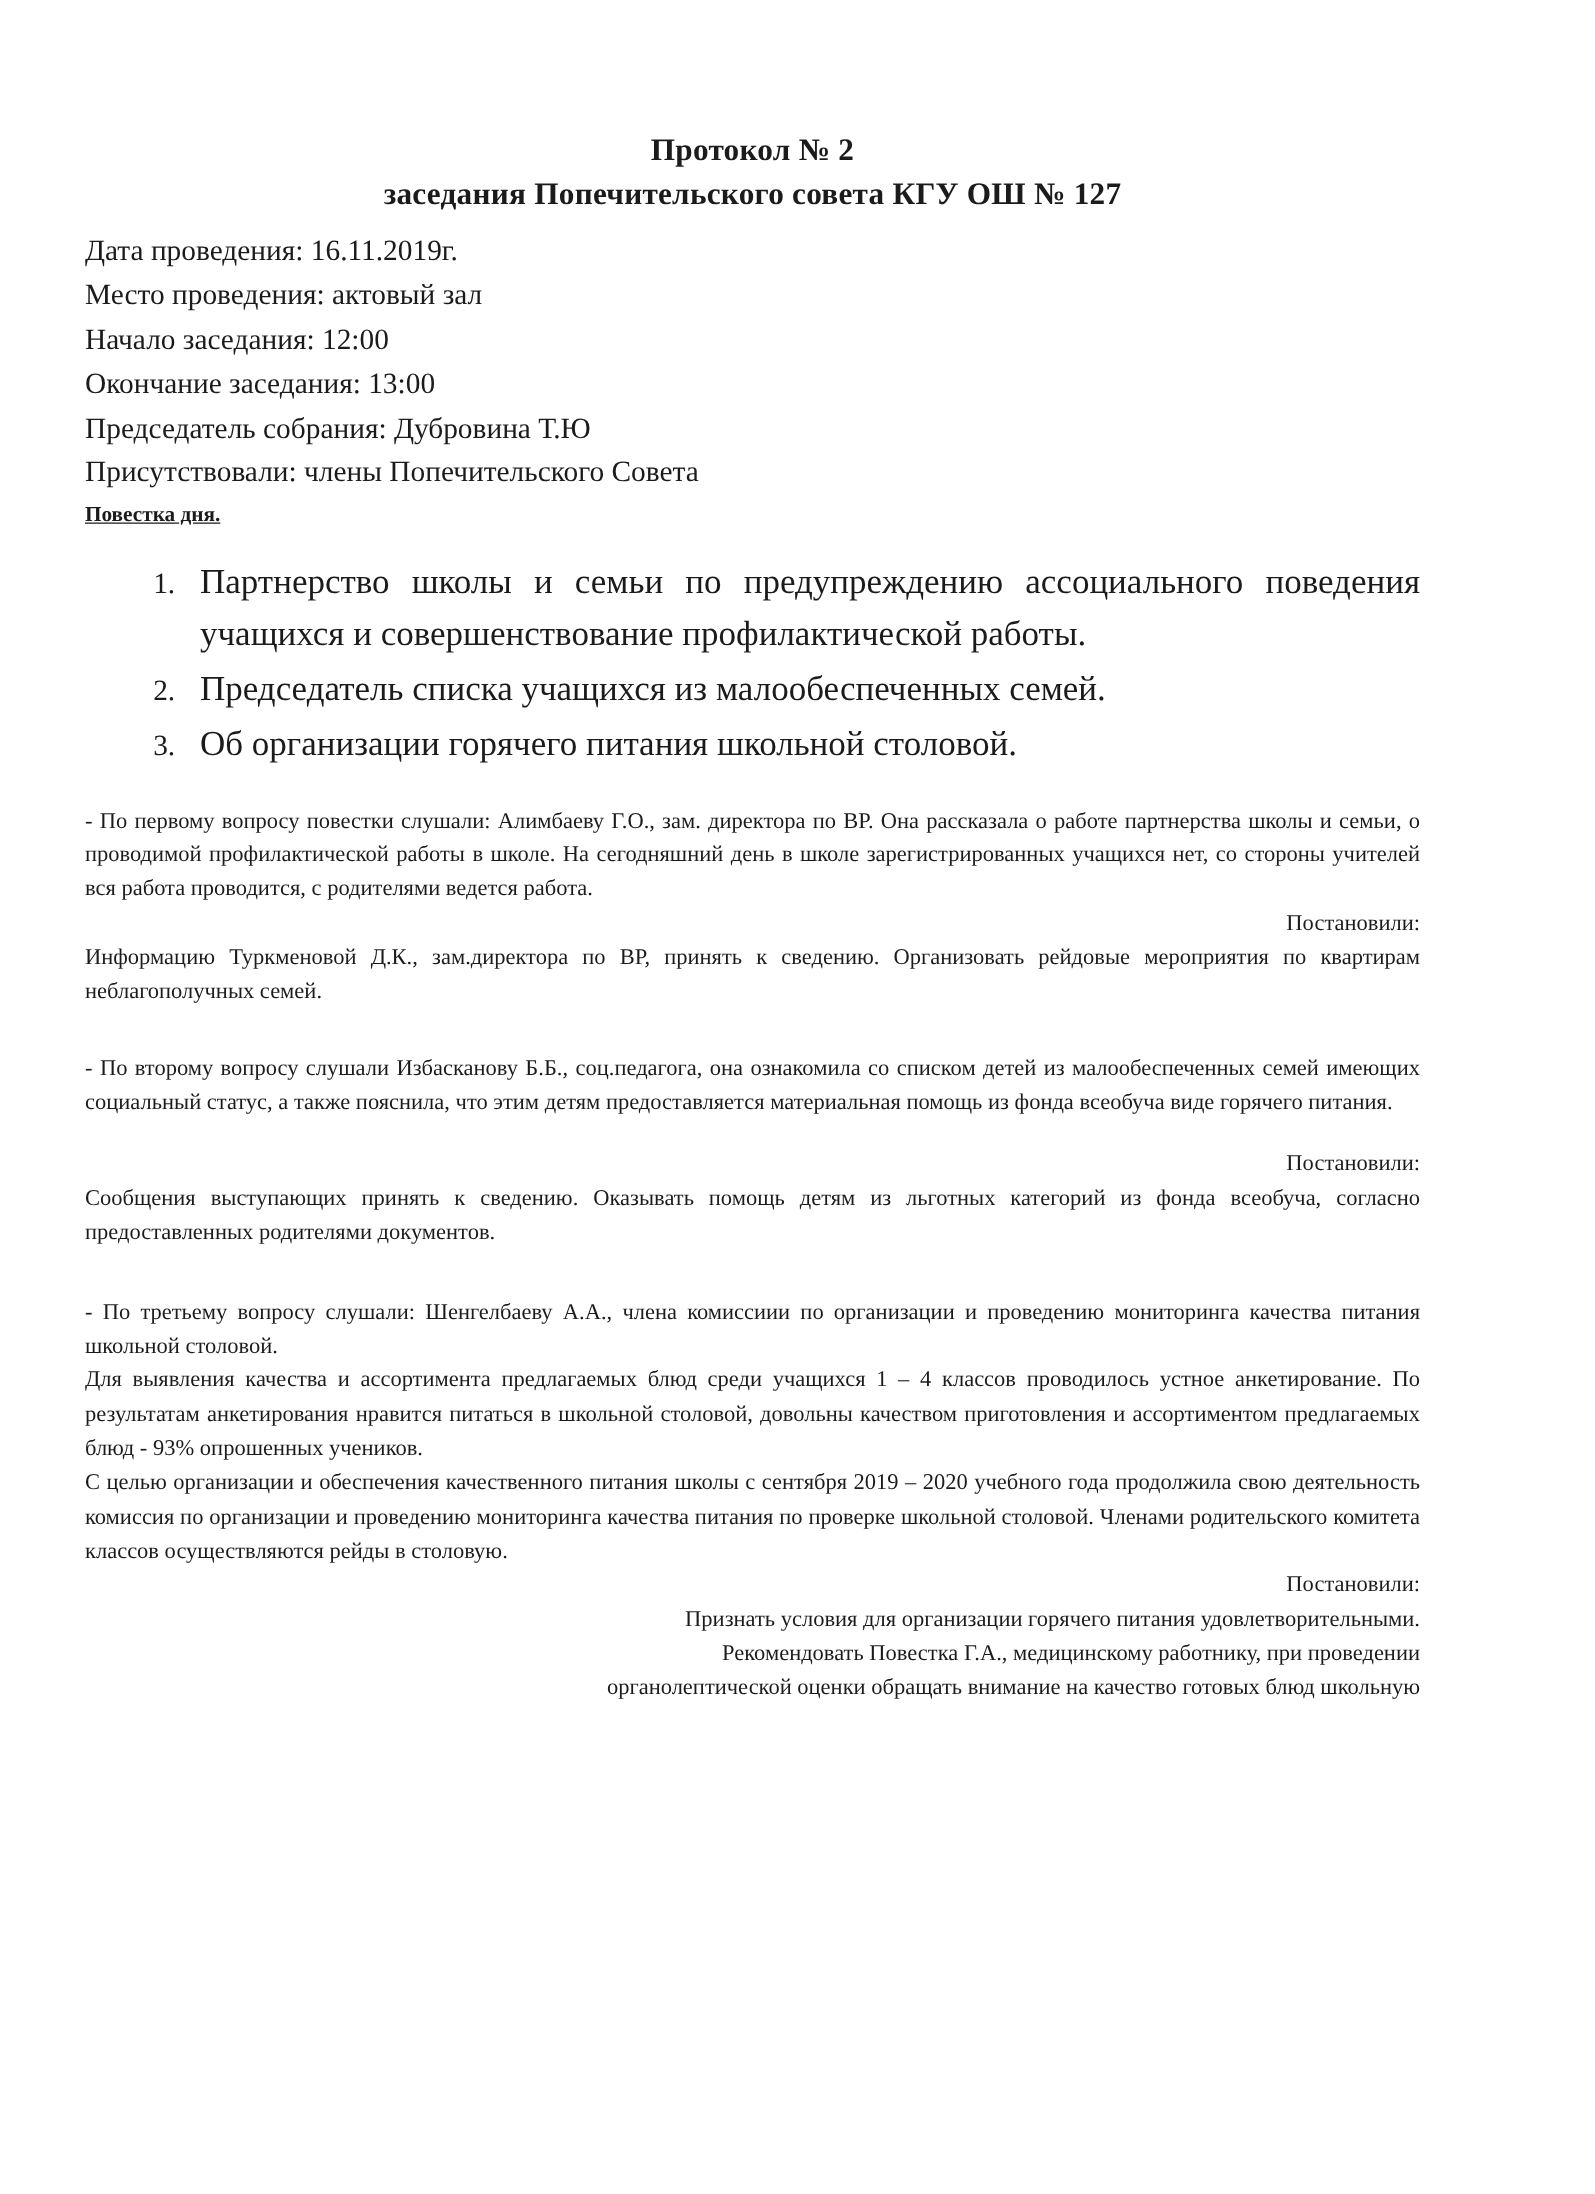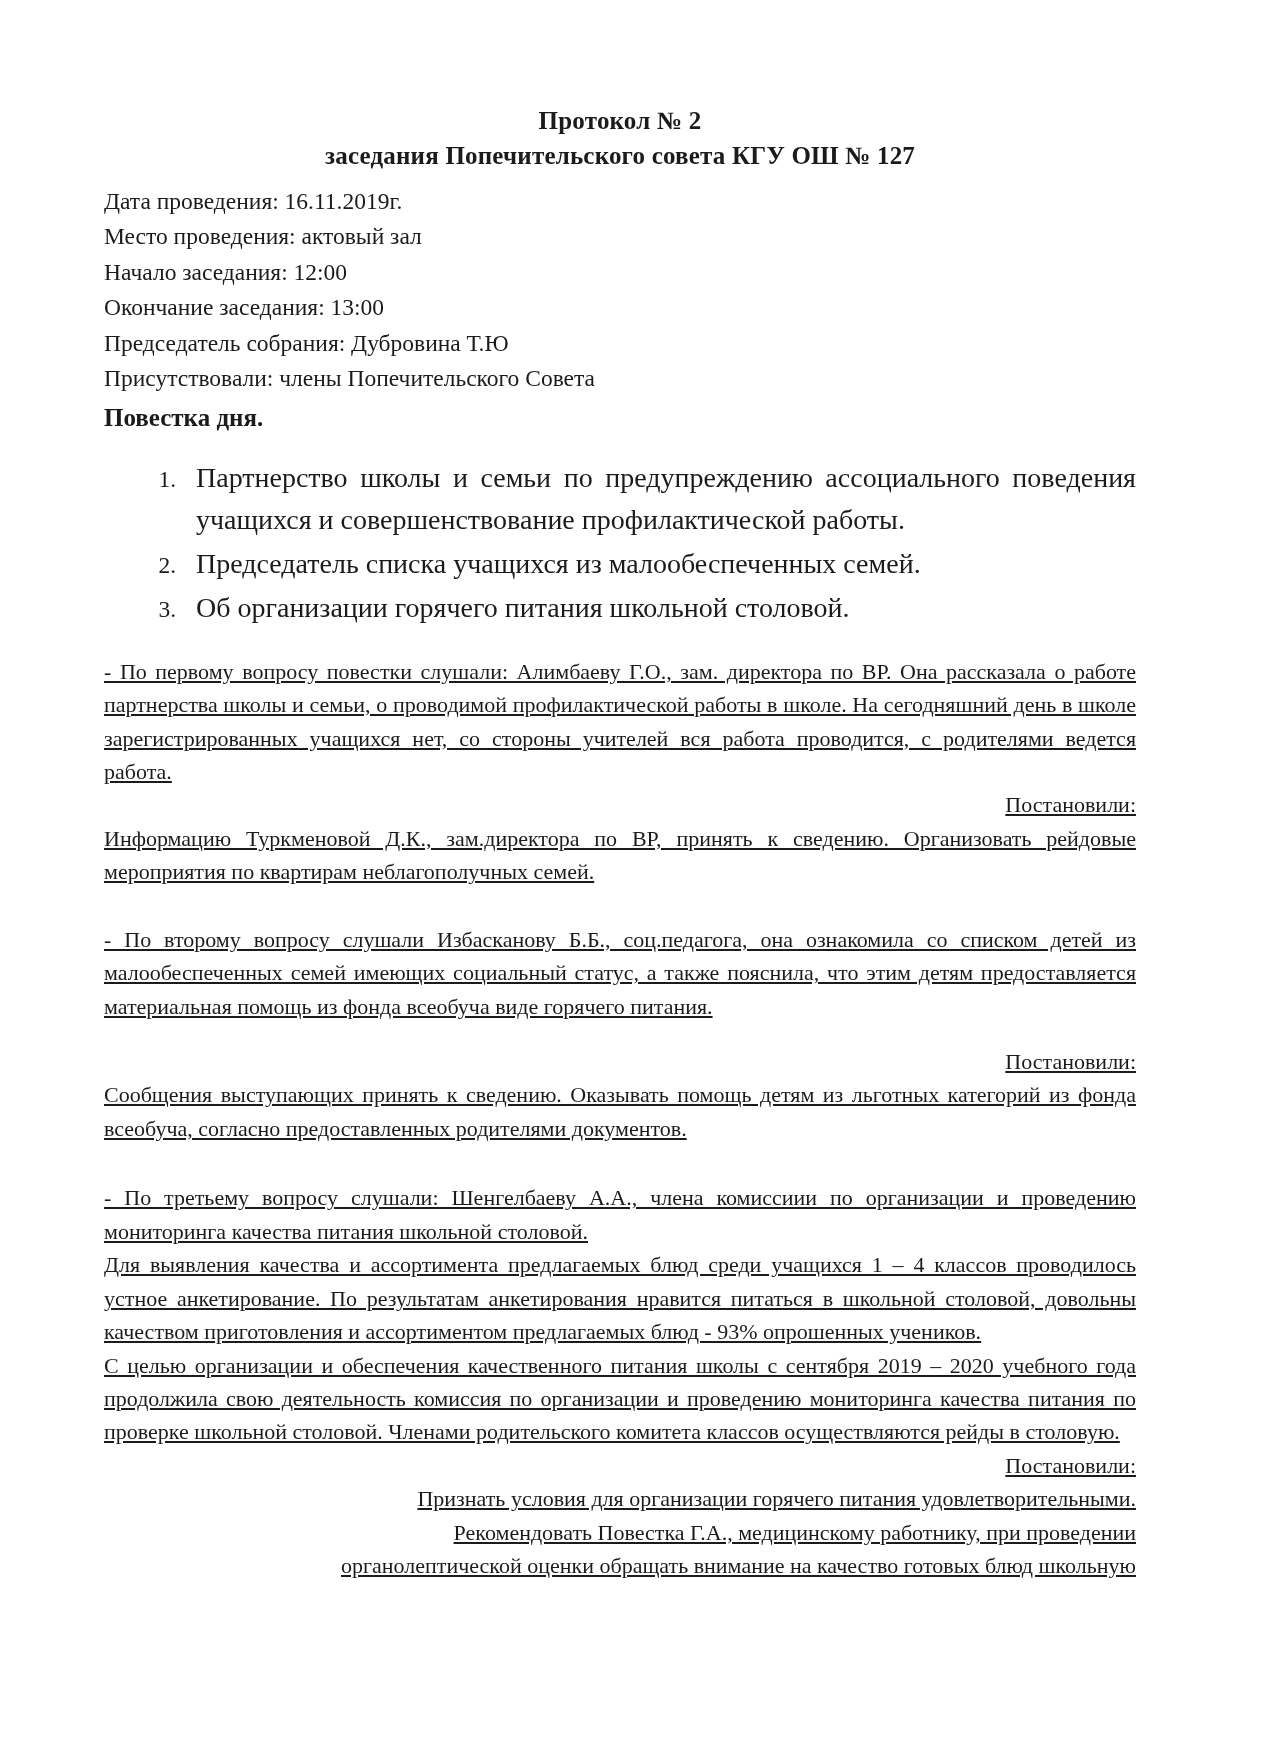--- a/index.html
+++ b/index.html
@@ -12,21 +12,21 @@
     height: 1755px;
     font-family: "Liberation Serif", serif;
     color: #1b1b1b;
     -webkit-font-smoothing: antialiased;
   }
   .page {
     position: relative;
     width: 1276px;
     height: 1237px;
     box-sizing: border-box;
-    padding: 104px 140px 60px 104px;
+    padding: 104px 140px 60px 68px;
   }
   .title-block {
     text-align: center;
     font-weight: bold;
     font-size: 25px;
     line-height: 1.32;
     letter-spacing: 0.2px;
   }
   .title-line-2 {
     margin-top: 2px;
@@ -34,43 +34,43 @@
   .meta {
     margin-top: 12px;
     font-size: 23.5px;
     line-height: 1.51;
   }
   .meta-line {
     white-space: pre;
   }
   .agenda-heading {
     font-weight: bold;
-    font-size: 25px;
+    text-decoration: underline;
+    font-size: 17px;
     margin-top: 2px;
   }
   ol.agenda {
     margin: 20px 0 0 0;
     padding-left: 78px;
     font-size: 28px;
     line-height: 1.5;
   }
   ol.agenda li {
     text-align: justify;
     padding-left: 14px;
     margin-bottom: 2px;
   }
   ol.agenda li::marker {
     font-size: 23.5px;
   }
   .para {
-    font-size: 22px;
+    font-size: 18px;
     line-height: 1.52;
     text-align: justify;
     margin-top: 26px;
-    text-decoration: underline;
   }
   .para.tight {
     margin-top: 0;
   }
   .para.left {
     text-align: right;
   }
   .no-justify-last {
     text-align-last: left;
   }

